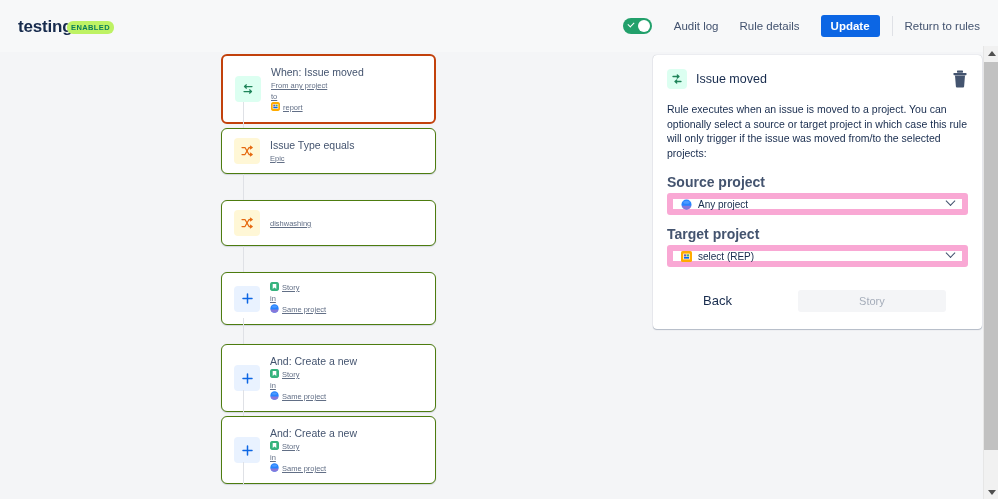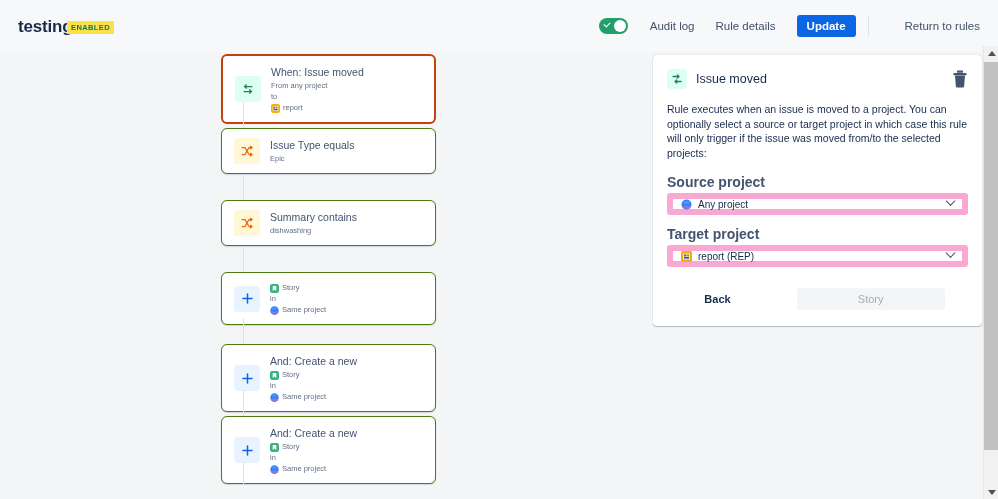--- a/index.html
+++ b/index.html
@@ -15,23 +15,23 @@
   .header {
     position: absolute; top: 0; left: 0; width: 998px; height: 52px;
     background: #f7f8f9;
   }
   .rule-title {
     position: absolute; left: 18px; top: 17px;
     font-size: 17px; font-weight: 700; color: #172b4d; letter-spacing: -0.2px;
   }
   .enabled-badge {
     position: absolute; left: 67px; top: 21px;
-    background: #fde047; color: #0a7c5a;
+    background: #bef264; color: #0a7c5a;
     font-size: 7.5px; font-weight: 700; letter-spacing: 0.4px;
-    padding: 2px 4px; border-radius: 1px; text-transform: uppercase;
+    padding: 2px 4px; border-radius: 6px; text-transform: uppercase;
   }
   .header-right {
     position: absolute; right: 12px; top: 0; height: 52px;
     display: flex; align-items: center; gap: 0px; justify-content: flex-end;
   }
   .toggle {
     width: 29px; height: 16px; border-radius: 9px; background: #22a06b;
     position: relative; margin-right: 22px; cursor: pointer; flex: none;
   }
   .toggle .knob {
@@ -48,21 +48,21 @@
     cursor: pointer; white-space: nowrap;
   }
   .btn-update {
     background: #0c66e4; color: #fff; font-size: 11.5px; font-weight: 600;
     border: none; border-radius: 3px; padding: 5px 10px; cursor: pointer;
     margin-right: 12px;
   }
   .hdr-sep {
     width: 1px; height: 20px; background: #dfe1e6; margin-right: 12px;
   }
-  .hdr-link.last { margin-right: 6px; margin-left: 24px; }
+  .hdr-link.last { margin-right: 6px; }
 
   
   .flow { position: absolute; left: 221px; top: 54px; width: 215px; }
   .connector {
     position: absolute; left: 22px; width: 1px; background: #dfe1e6;
   }
   .card {
     position: relative; width: 215px; background: #fff;
     border: 1px solid #4d7c0f; border-radius: 6px;
     box-shadow: 0 1px 1px rgba(9,30,66,0.13), 0 0 1px rgba(9,30,66,0.13);
@@ -77,21 +77,21 @@
   }
   .ic-trigger { background: #dcfff1; }
   .ic-cond    { background: #fff7d6; }
   .ic-action  { background: #e9f2ff; }
   .card-body { flex: 1; min-width: 0; }
   .card-title {
     font-size: 10.5px; color: #44546f; line-height: 14px; margin-bottom: 1px;
   }
   .card-sub {
     font-size: 7.5px; color: #626f86; line-height: 11px;
-    display: flex; align-items: flex-end; gap: 3px;
+    display: flex; align-items: flex-start; gap: 3px; text-decoration: underline;
   }
   .mini-ico { width: 9px; height: 9px; border-radius: 2px; flex: none; display:block; }
 
   
   .panel {
     position: absolute; left: 653px; top: 55px; width: 329px;
     background: #fff; border-radius: 4px;
     box-shadow: 0 1px 1px rgba(9,30,66,0.25), 0 0 1px rgba(9,30,66,0.31);
     padding: 14px 14px 0 14px;
   }
@@ -119,21 +119,21 @@
     position: absolute; right: 8px; top: 50%; margin-top: -2px;
     width: 7px; height: 7px; border-right: 1.4px solid #42526e;
     border-bottom: 1.4px solid #42526e; transform: translateY(-50%) rotate(45deg);
     margin-top: -3px;
   }
   .panel-foot {
     display: flex; align-items: center; justify-content: center;
     padding: 10px 0 16px 0; gap: 0;
   }
   .btn-back {
-    font-size: 11px; color: #172b4d; font-weight: 700; background: none;
+    font-size: 13px; color: #172b4d; font-weight: 400; background: none;
     border: none; cursor: pointer; padding: 5px 14px; margin-right: 52px;
   }
   .btn-next {
     font-size: 11px; color: #a5adba; background: #f4f5f7; border: none;
     border-radius: 3px; padding: 5px 0; width: 148px; cursor: default;
   }
 
   
   .scrollbar {
     position: absolute; right: 0; top: 46px; width: 15px; bottom: 0;
@@ -225,21 +225,20 @@
       <div class="card" style="position: absolute; top: 146px;">
         <div class="card-icon ic-cond">
           <svg width="14" height="14" viewBox="0 0 14 14">
             <path d="M2 3.5 H5 L9 10.5 H12" stroke="#e56910" stroke-width="1.25" fill="none" stroke-linecap="round" stroke-linejoin="round"></path>
             <path d="M2 10.5 H5 L9 3.5 H12" stroke="#e56910" stroke-width="1.25" fill="none" stroke-linecap="round" stroke-linejoin="round"></path>
             <path d="M10.4 2.2 L12 3.5 L10.4 4.8" stroke="#e56910" stroke-width="1.25" fill="none" stroke-linecap="round" stroke-linejoin="round"></path>
             <path d="M10.4 9.2 L12 10.5 L10.4 11.8" stroke="#e56910" stroke-width="1.25" fill="none" stroke-linecap="round" stroke-linejoin="round"></path>
           </svg>
         </div>
         <div class="card-body">
-          <div class="card-title">Summary contains</div>
           <div class="card-sub">
             <span>dishwashing</span>
           </div>
         </div>
       </div>
       <div class="card" style="position: absolute; top: 218px;">
         <div class="card-icon ic-action">
           <svg width="13" height="13" viewBox="0 0 13 13">
             <path d="M6.5 2 V11 M2 6.5 H11" stroke="#0c66e4" stroke-width="1.5" stroke-linecap="round"></path>
           </svg>
@@ -363,21 +362,21 @@
     <div>
       <div class="field-label">Target project</div>
       <div class="select">
         <svg class="sel-ico" width="11" height="11" viewBox="0 0 11 11">
           <rect width="11" height="11" rx="1.6" fill="#ffab00"></rect>
           <rect x="2" y="2.4" width="7" height="6.2" rx="0.6" fill="#ffe9b8"></rect>
           <rect x="3" y="3.4" width="2.2" height="2" fill="#6554c0"></rect>
           <rect x="5.8" y="3.4" width="2.2" height="2" fill="#36b37e"></rect>
           <rect x="3" y="6" width="5" height="1.6" fill="#0065ff"></rect>
         </svg>
-        <span>report (REP)</span>
+        <span>select (REP)</span>
         <span class="chev"></span>
       </div>
     </div>
 
     <div class="panel-foot">
       <button class="btn-back">Back</button>
       <button class="btn-next">Story</button>
     </div>
   </div>
 

